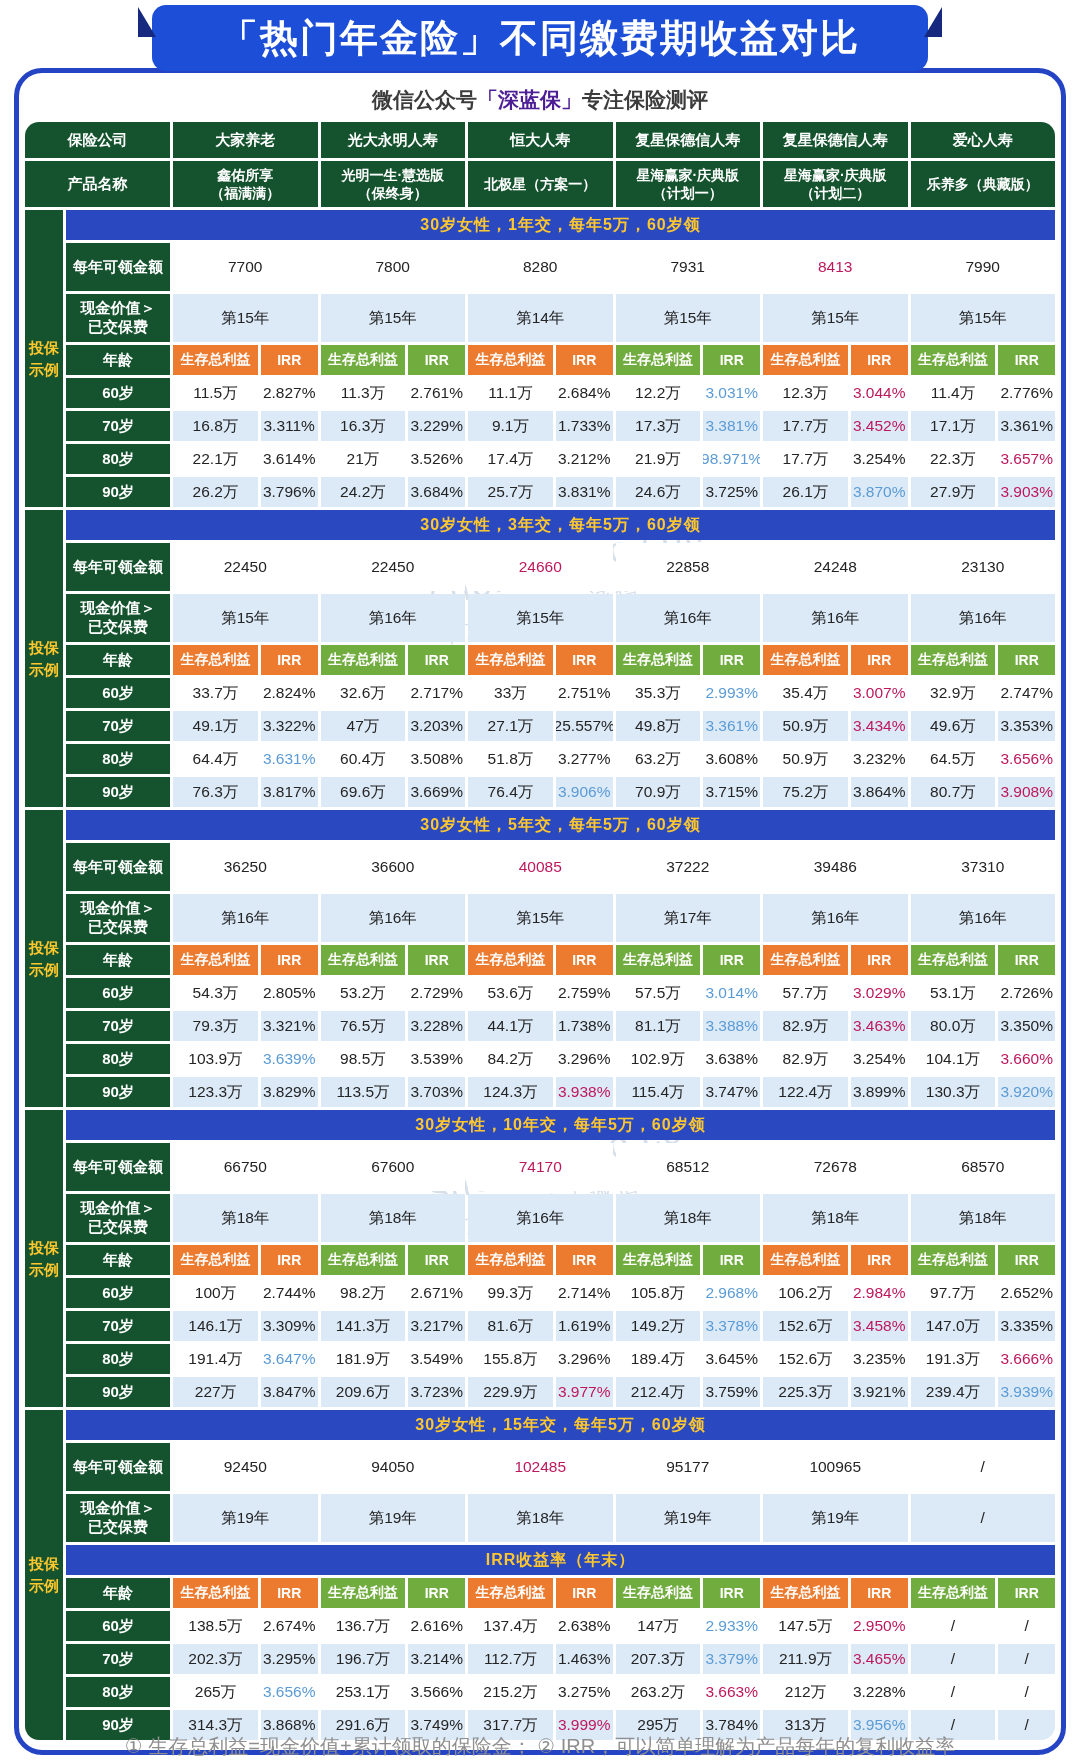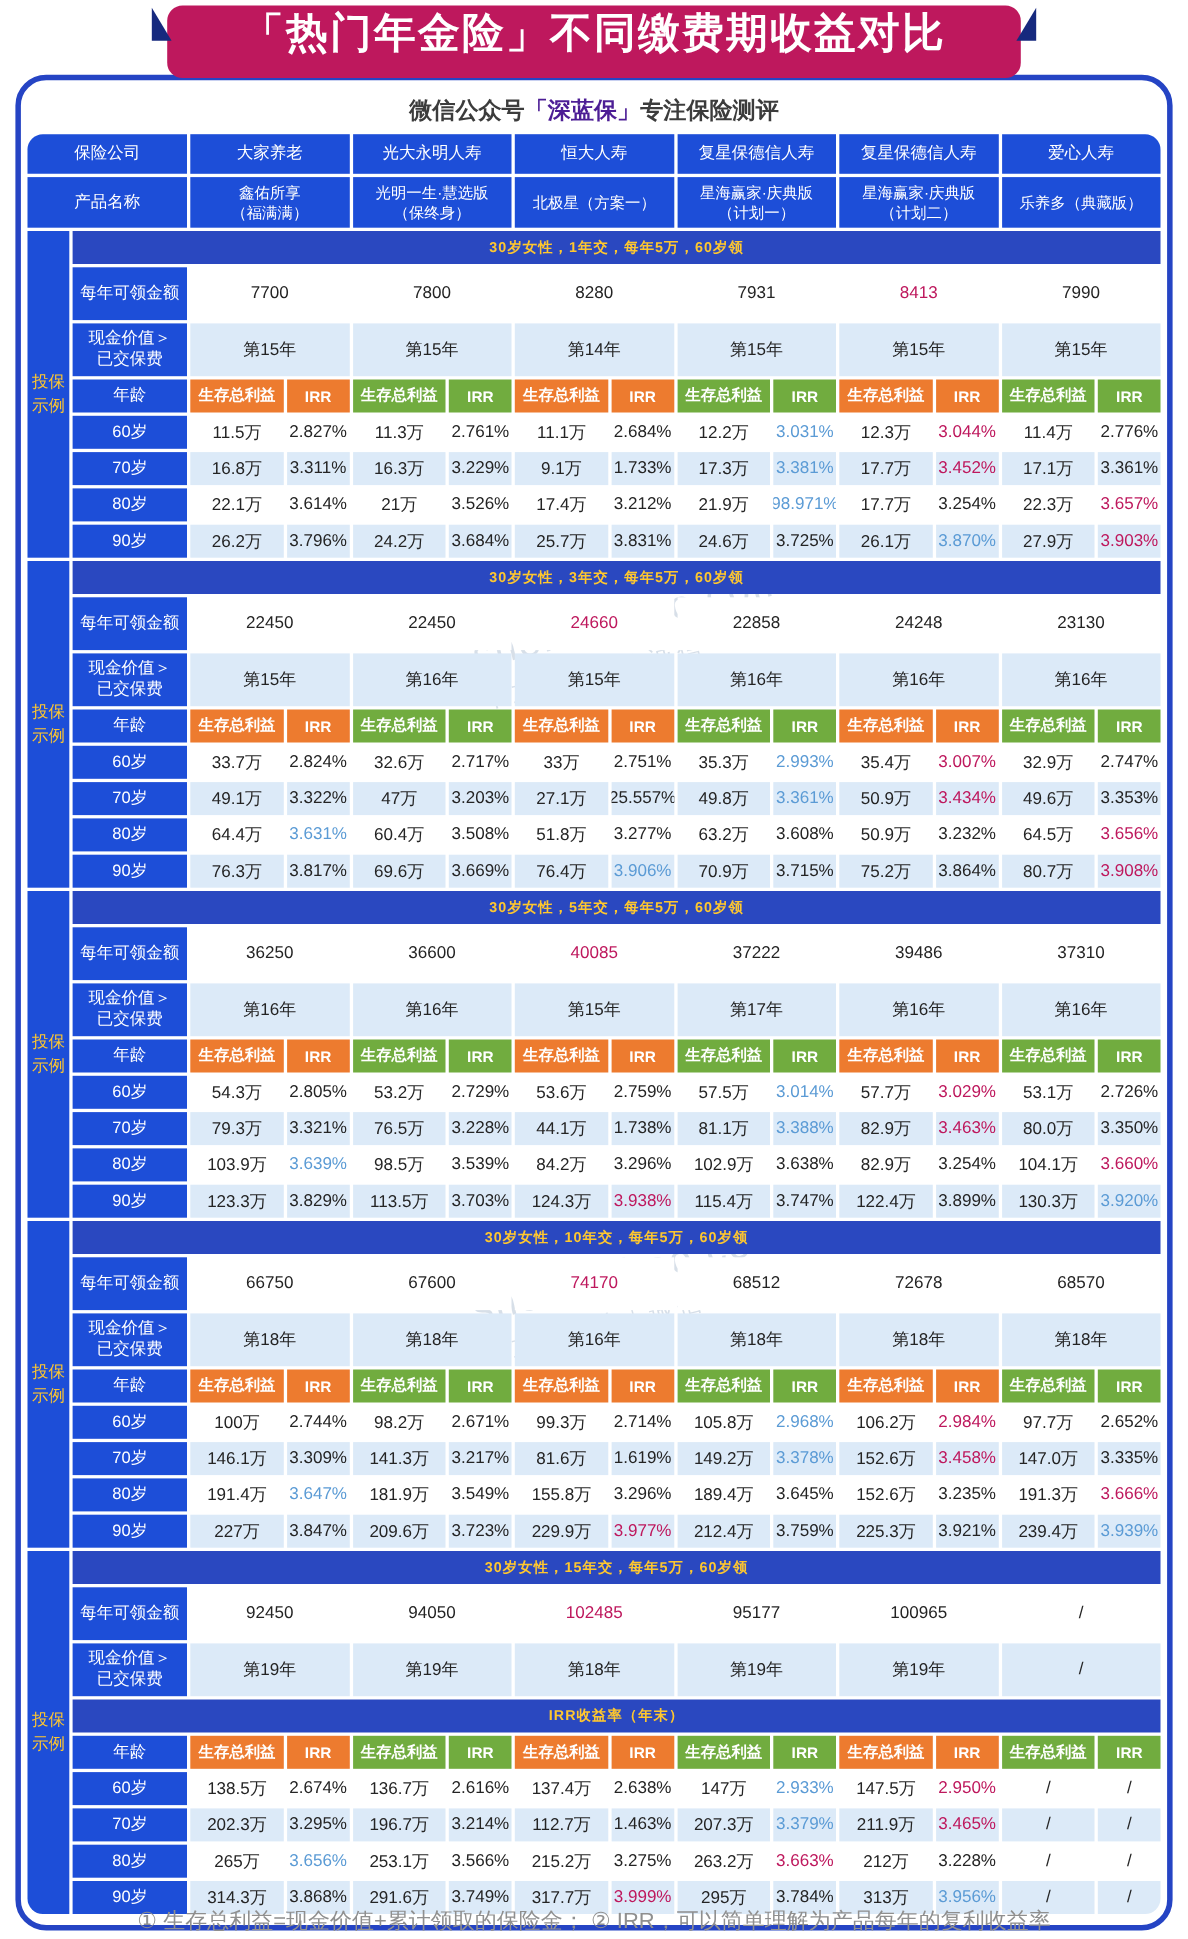--- a/index.html
+++ b/index.html
@@ -6,21 +6,21 @@
   body{
     width:1080px;height:1763px;position:relative;background:#ffffff;
     font-family:"Liberation Sans","DejaVu Sans",sans-serif;overflow:hidden;
   }
   .card{
     position:absolute;left:14px;right:14px;top:68px;bottom:8px;
     border:5px solid #2544C4;border-radius:28px;background:#ffffff;z-index:0;
   }
   .ribbon{
     position:absolute;left:50%;transform:translateX(-50%);top:5px;width:776px;height:66px;
-    background:#be185d;border-radius:14px;display:flex;justify-content:center;z-index:3;
+    background:#1d4ed8;border-radius:14px;display:flex;align-items:center;justify-content:center;z-index:3;
   }
   .ribbon:before,.ribbon:after{content:"";position:absolute;top:2px;width:0;height:0;z-index:-1;}
   .ribbon:before{left:-14px;border-top:30px solid #16297E;border-left:18px solid transparent;transform:rotate(180deg);}
   .ribbon:after{right:-14px;border-top:30px solid #16297E;border-right:18px solid transparent;transform:rotate(180deg);}
   .ribbon h1{margin:0;color:#fff;font-size:38px;font-weight:bold;letter-spacing:2px;}
   .subtitle{position:absolute;left:0;right:0;top:86px;text-align:center;font-size:21px;font-weight:600;color:#3c3c3c;z-index:2;}
   .subtitle .brand{color:#4c1d95;}
   .table{position:absolute;left:25px;top:122px;width:1030px;display:flex;flex-direction:column;gap:3px;z-index:2;}
   .row{display:flex;gap:3px;}
   .section{display:flex;gap:3px;}
@@ -36,22 +36,22 @@
     display:flex;flex-direction:column;align-items:center;justify-content:center;
     text-align:center;min-width:0;white-space:nowrap;overflow:hidden;
   }
   .c-headlabel{flex:0 0 145px;}
   .c-side{flex:0 0 38px;}
   .c-label{flex:0 0 104px;}
   .c-co,.pairWrap{flex:1 1 0;}
   .pairWrap{display:flex;gap:3px;min-width:0;}
   .ben{flex:1.5 1 0;}
   .irr{flex:1 1 0;}
-  .blue{background:#1d4ed8;color:#ffffff;font-weight:normal;font-size:15px;line-height:1.25;}
-  .banner{flex:1 1 0;background:#2A48C0;color:#FFC72E;font-weight:bold;font-size:13px;letter-spacing:1px;}
+  .blue{background:#14532d;color:#ffffff;font-weight:bold;font-size:15px;line-height:1.25;}
+  .banner{flex:1 1 0;background:#2A48C0;color:#FFC72E;font-weight:bold;font-size:16px;letter-spacing:1px;}
   .side{color:#FFC72E;font-size:15px;line-height:1.45;}
   .white{background:#ffffff;}
   .lblue{background:#DCEAF8;}
   .hdr{color:#ffffff;font-weight:bold;font-size:14px;}
   .orange{background:#ED7B2F;}
   .green{background:#71AC3F;}
   .val{font-size:15.5px;}
   .vn{color:#242424;}
   .vb{color:#5B9BD5;}
   .vr{color:#be185d;}

